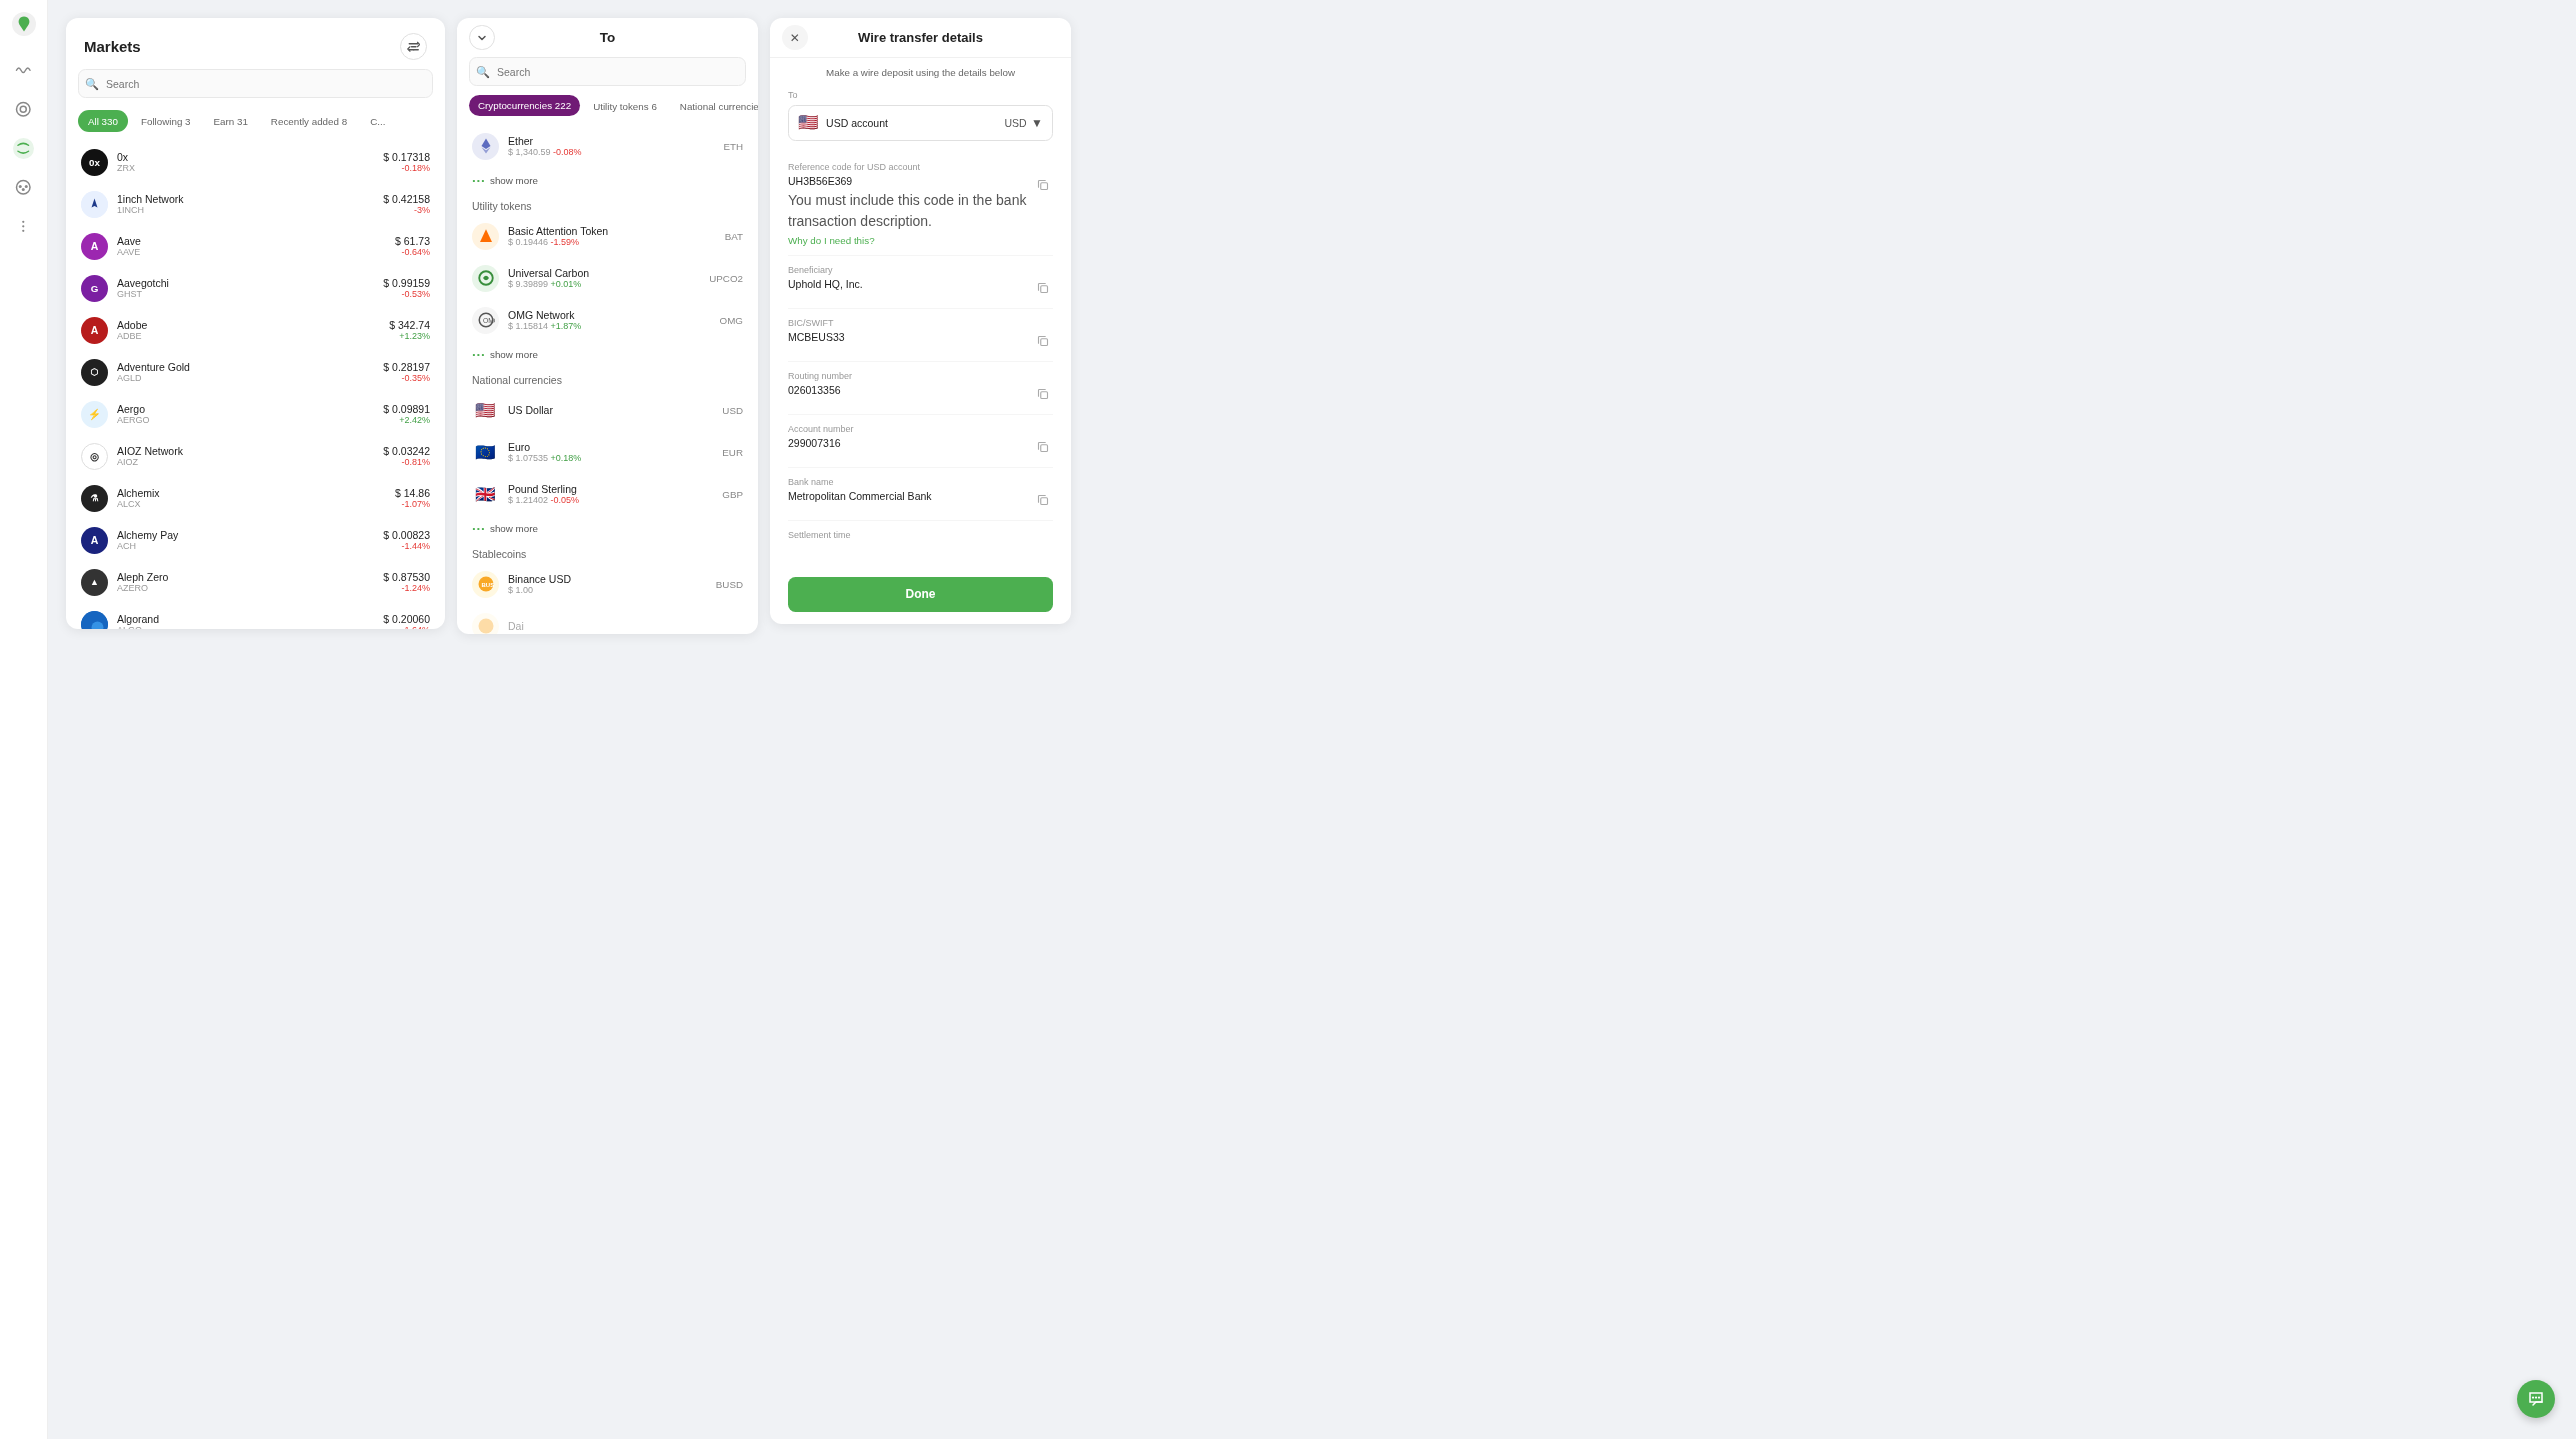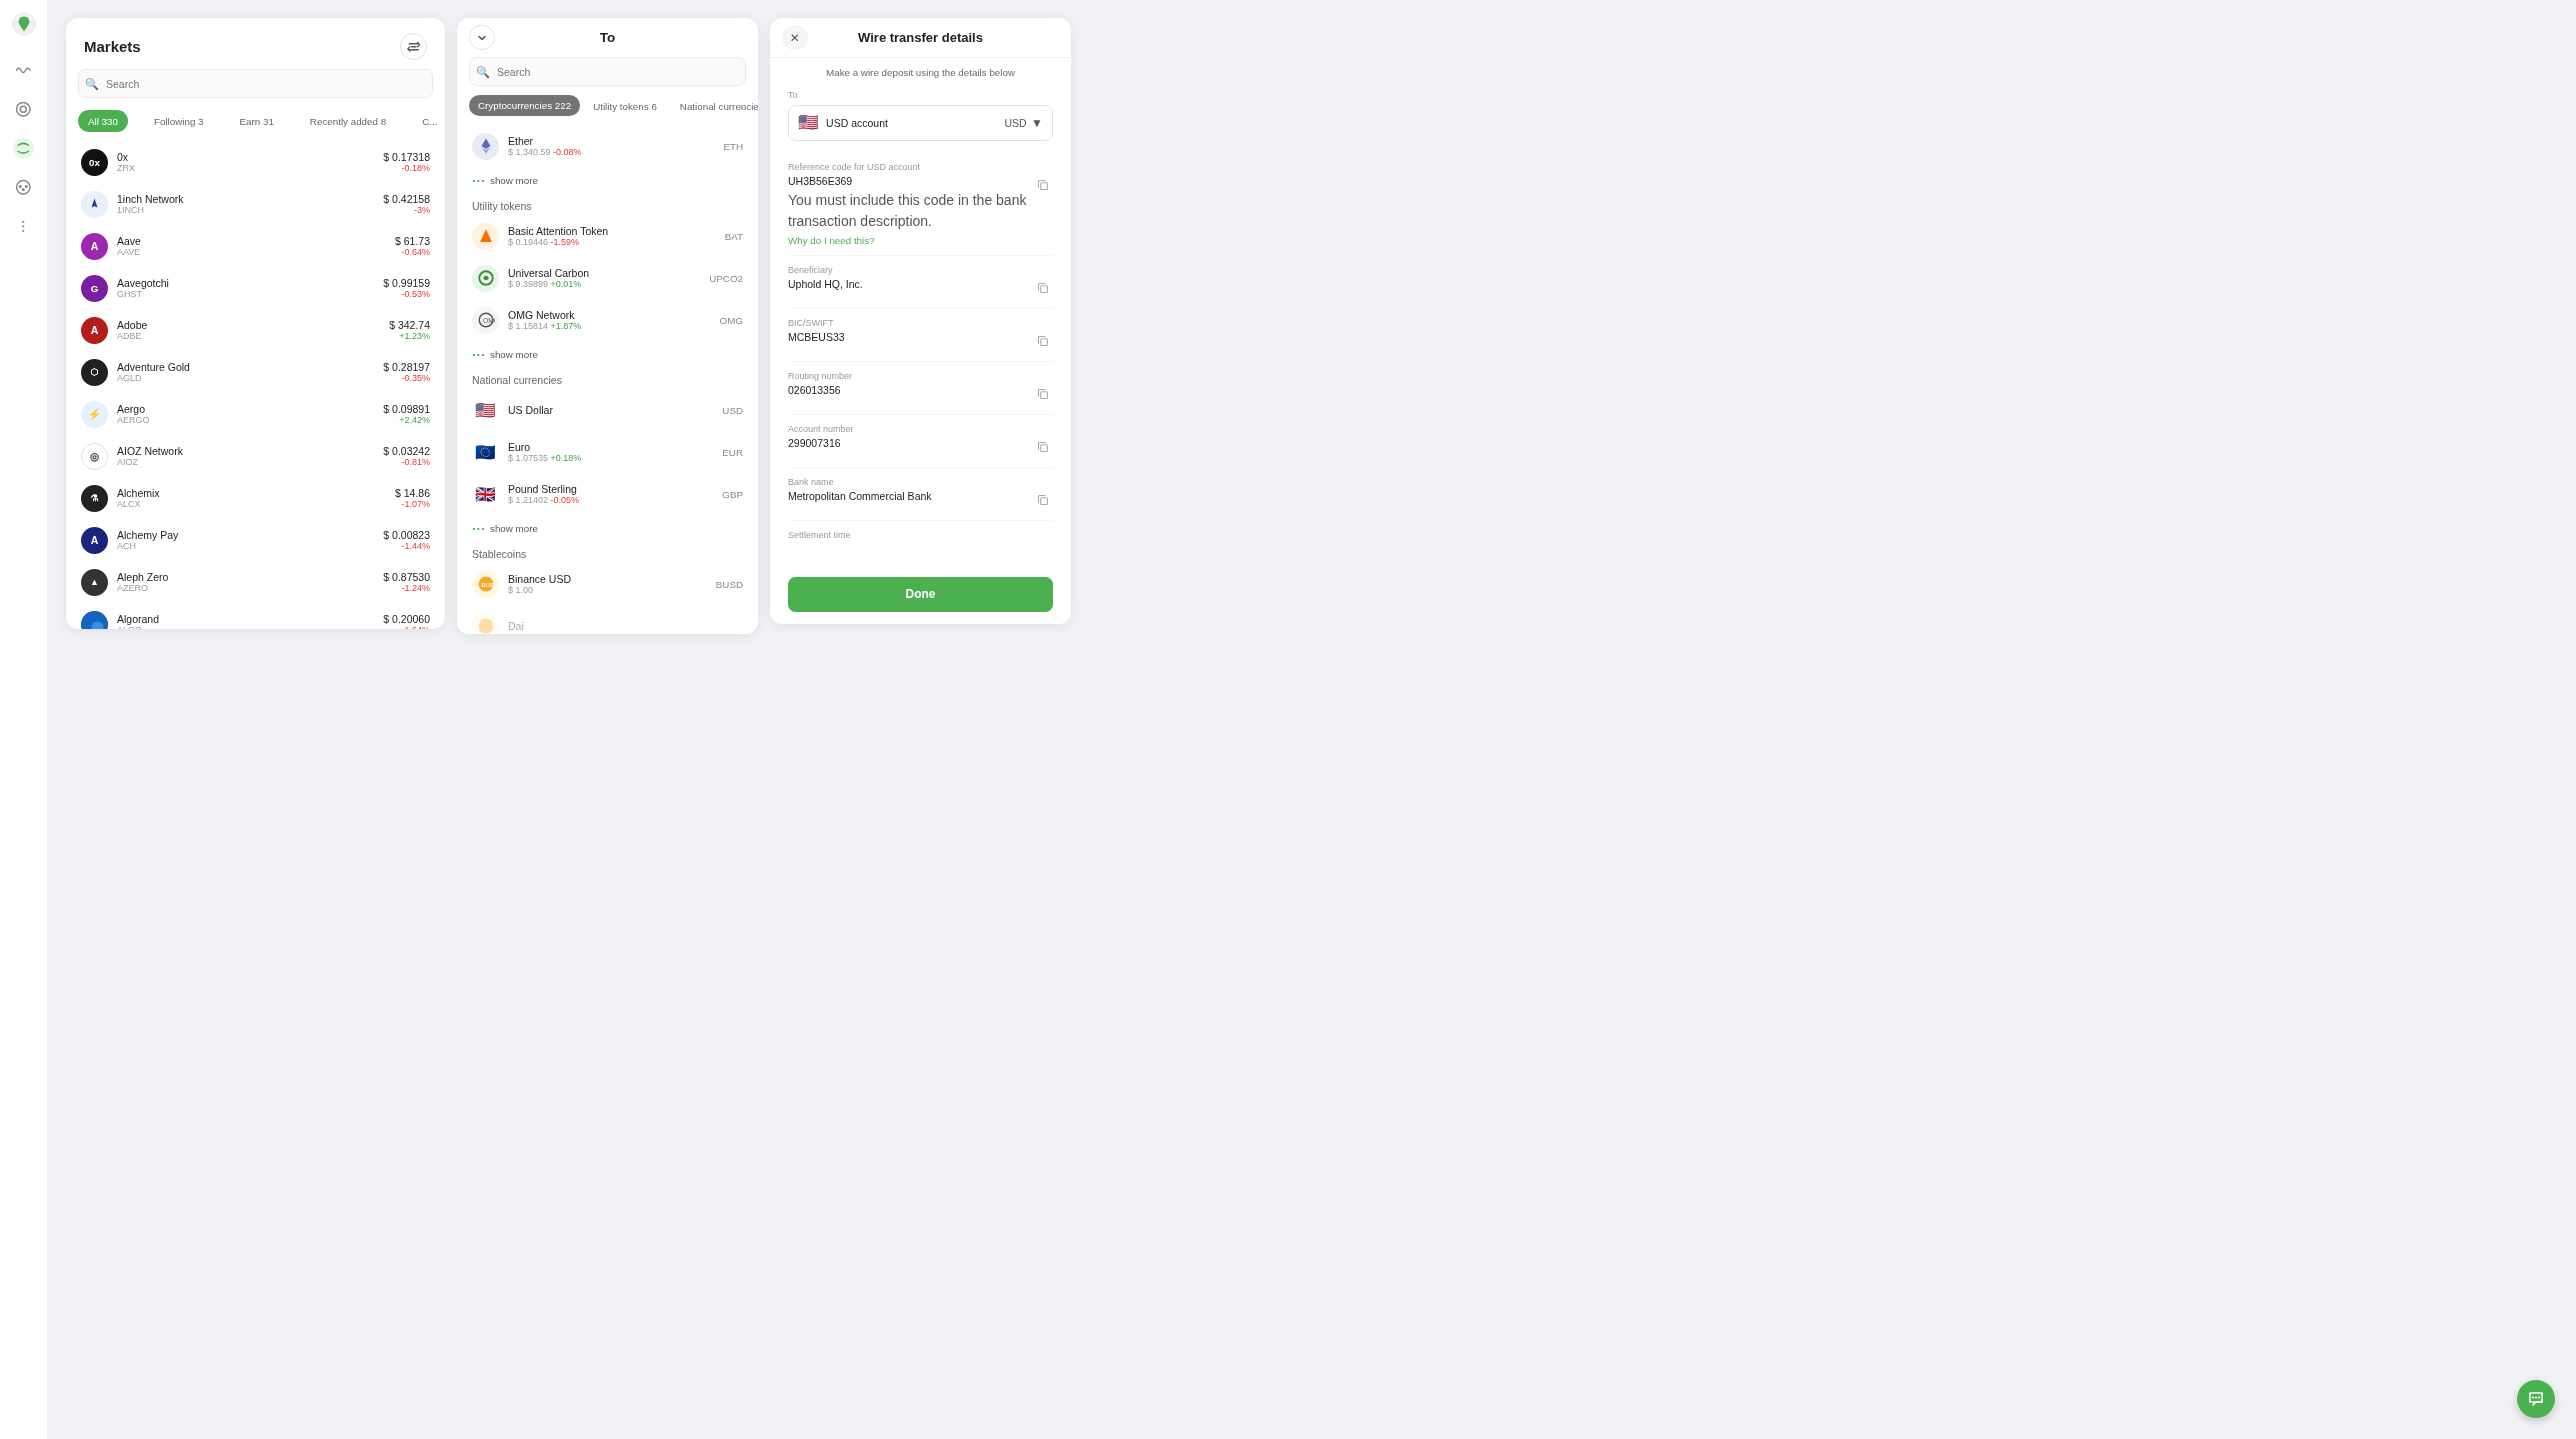--- a/index.html
+++ b/index.html
@@ -112,21 +112,21 @@
       position: absolute;
       left: 7.5px;
       top: 50%;
       transform: translateY(-50%);
       color: #aaa;
       font-size: 11.3px;
     }
 
     .filter-tabs {
       display: flex;
-      gap: 16px;
+      gap: 3px;
       padding: 3px 12px 9px;
       overflow-x: auto;
       scrollbar-width: none;
     }
     .filter-tabs::-webkit-scrollbar { display: none; }
     .filter-tab {
       padding: 4.5px 9px;
       border-radius: 15px;
       font-size: 9.8px;
       cursor: pointer;
@@ -258,21 +258,21 @@
     }
     .to-filter-tabs::-webkit-scrollbar { display: none; }
     .to-filter-tab {
       padding: 4.5px 9px;
       border-radius: 15px;
       font-size: 9.8px;
       cursor: pointer;
       white-space: nowrap;
     }
     .to-filter-tab.active {
-      background: #737373;
+      background: #701a75;
       color: #fff;
       font-weight: 500;
     }
     .to-filter-tab:not(.active) {
       background: transparent;
       color: #666;
       border: 0.8px solid transparent;
     }
 
     .currency-list {

